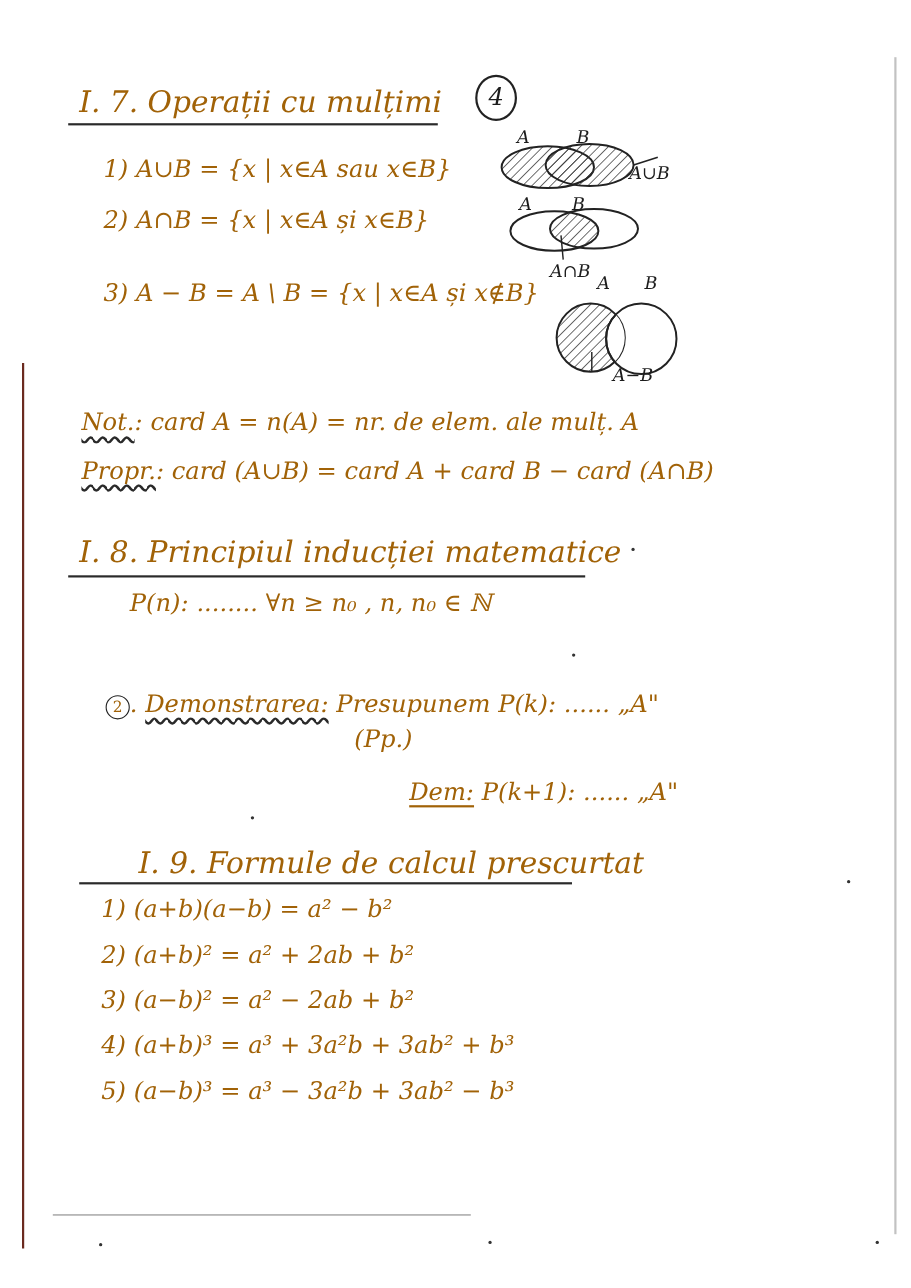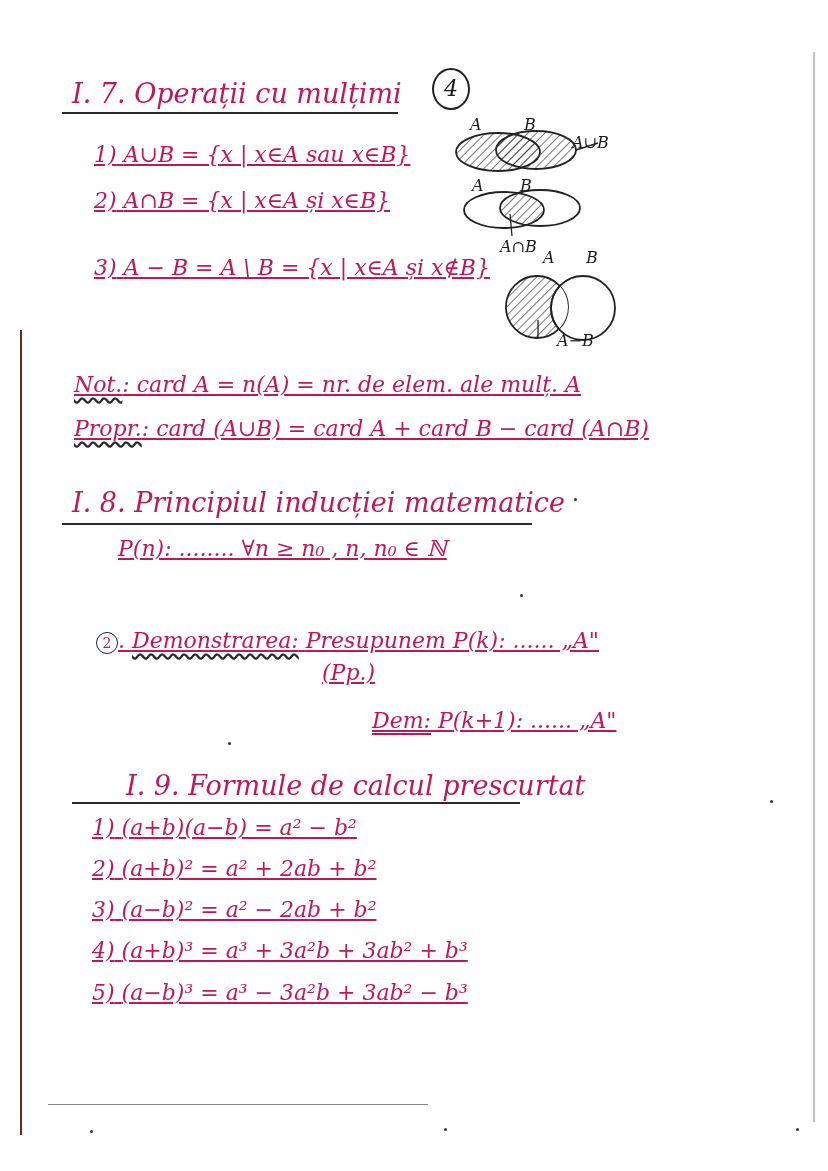--- a/index.html
+++ b/index.html
@@ -3,23 +3,23 @@
 <meta charset="utf-8">
 <style>
   html, body { margin: 0; padding: 0; }
   body {
     width: 828px; height: 1171px; background: #ffffff; position: relative; overflow: hidden;
     font-family: "DejaVu Serif", serif; color: #1c1c1c;
   }
   .page { position: absolute; left: 0; top: 0; width: 828px; height: 1171px; }
   .margin-left { position: absolute; left: 20px; top: 330px; width: 2px; height: 805px; background: #6b2a1f; }
   .margin-right { position: absolute; left: 813px; top: 52px; width: 2px; height: 1070px; background: #9a9a9a; opacity: .6; }
-  .hand { position: absolute; font-family: "DejaVu Serif", serif; font-style: italic; white-space: nowrap; color: #be185d; }
+  .hand { position: absolute; font-family: "DejaVu Serif", serif; font-style: italic; white-space: nowrap; color: #a16207; }
   .h { font-size: 27px; }
-  .ln { font-size: 22px; text-decoration: underline; }
+  .ln { font-size: 22px; }
   .rule { position: absolute; height: 2px; background: #2a2a2a; }
   .wavy { text-decoration: underline wavy #2a2a2a; text-underline-offset: 5px; }
   .straight { text-decoration: underline; text-underline-offset: 5px; margin-top: 35px; }
   .page-num { position: absolute; left: 432px; top: 68px; width: 34px; height: 38px; border: 2px solid #222; border-radius: 50%; font-size: 22px; text-align: center; line-height: 38px; font-style: italic; }
   .circ { display: inline-block; width: 20px; height: 20px; border: 1.5px solid #222; border-radius: 50%; font-size: 14px; line-height: 20px; text-align: center; font-style: normal; }
   .venn-label { position: absolute; font-size: 16px; font-style: italic; font-family: "DejaVu Serif", serif; }
   .dot { position: absolute; width: 3px; height: 3px; background: #333; border-radius: 50%; }
 </style>
 </head>
 <body>
@@ -67,21 +67,21 @@
     <ellipse cx="64" cy="100" rx="40" ry="18" fill="url(#hatch)" clip-path="url(#clipB2)"></ellipse>
     <line x1="70" y1="104" x2="72" y2="126" stroke="#222" stroke-width="1.3"></line>
 
     <ellipse cx="97" cy="197" rx="31" ry="31" fill="url(#hatch)" stroke="#222" stroke-width="1.8"></ellipse>
     <circle cx="143" cy="198" r="32" fill="#fff" stroke="#222" stroke-width="1.8" clip-path="url(#clipA3)"></circle>
     <circle cx="143" cy="198" r="32" fill="none" stroke="#222" stroke-width="1.8"></circle>
     <line x1="98" y1="210" x2="98" y2="228" stroke="#222" stroke-width="1.3"></line>
   </svg>
   <span class="venn-label" style="left:470px; top:115px;">A</span>
   <span class="venn-label" style="left:524px; top:115px;">B</span>
-  <span class="venn-label" style="left:572px; top:133px;">A∪B</span>
+  <span class="venn-label" style="left:572px; top:148px;">A∪B</span>
   <span class="venn-label" style="left:472px; top:176px;">A</span>
   <span class="venn-label" style="left:520px; top:176px;">B</span>
   <span class="venn-label" style="left:500px; top:237px;">A∩B</span>
   <span class="venn-label" style="left:543px; top:248px;">A</span>
   <span class="venn-label" style="left:586px; top:248px;">B</span>
   <span class="venn-label" style="left:557px; top:331px;text-align:center;">A−B</span>
 
   <div class="hand ln" style="left:74px; top:372px;">
     <span class="wavy">Not.</span><span>: card A = n(A) = nr. de elem. ale mulț. A</span>
   </div>

